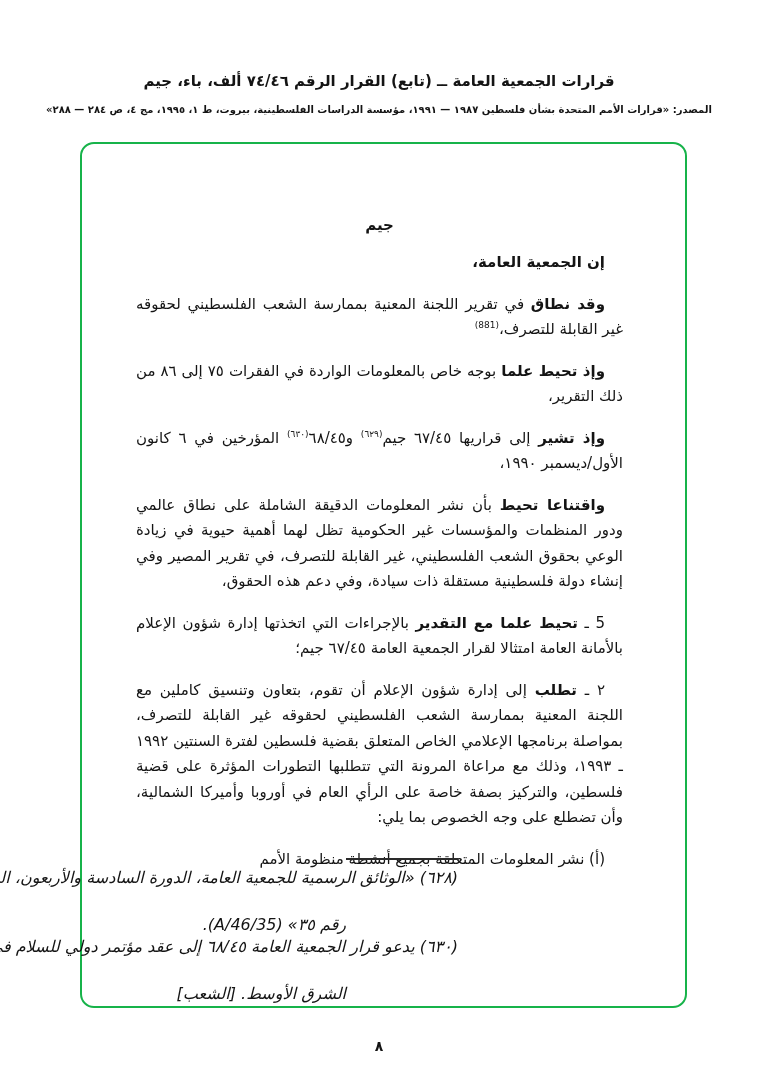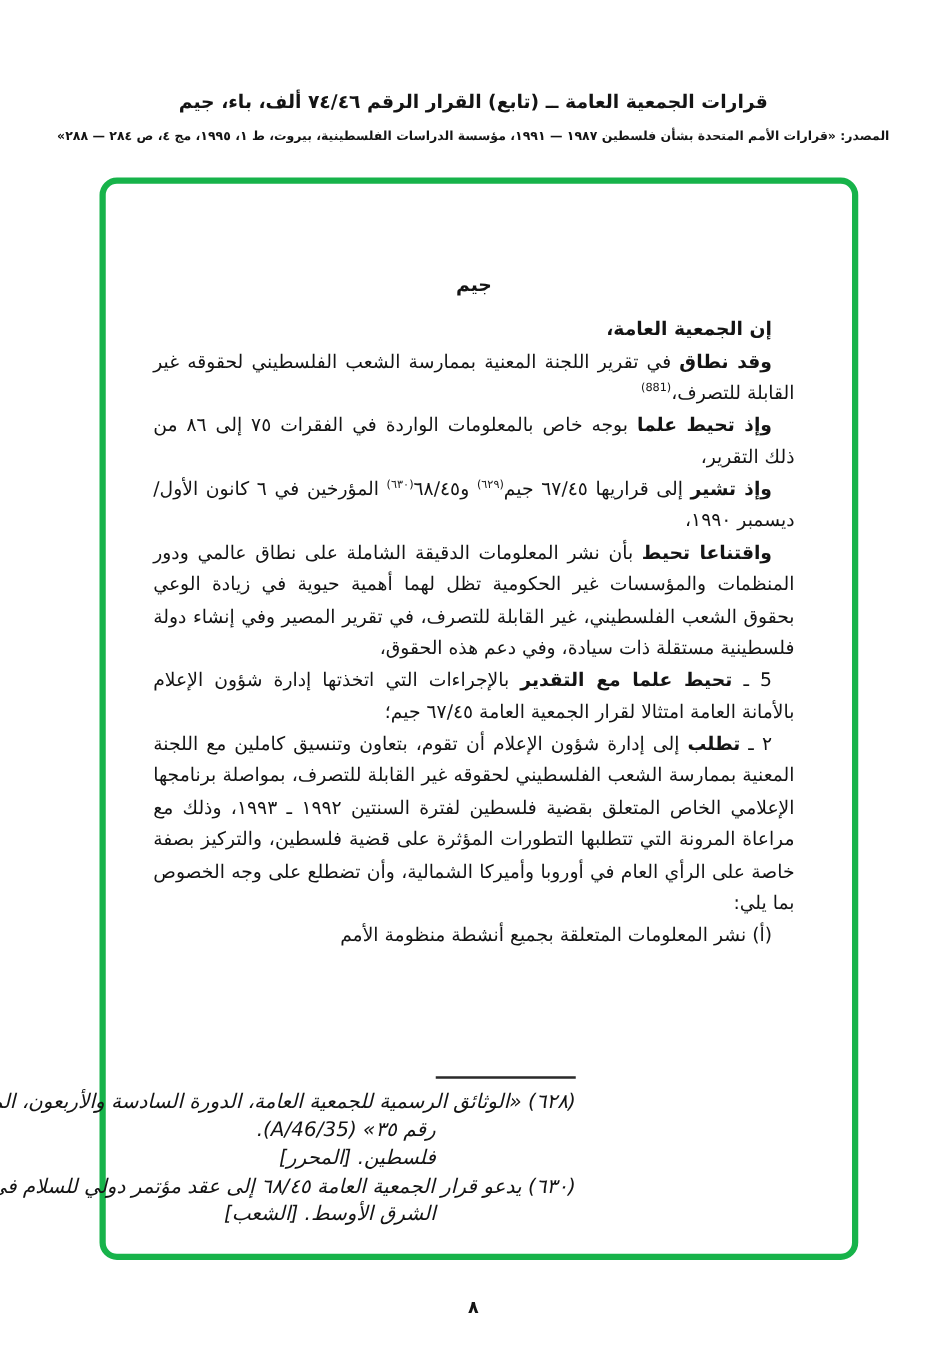--- a/index.html
+++ b/index.html
@@ -11,48 +11,48 @@
   .page-title{
     position:absolute;top:72px;left:0;right:0;text-align:center;
     font-size:15px;font-weight:bold;letter-spacing:0.2px;
   }
   .source-line{
     position:absolute;top:104px;left:0;right:0;text-align:center;
     font-size:10px;font-weight:bold;
   }
   .frame{
     position:absolute;left:80px;top:142px;width:607px;height:866px;
-    box-sizing:border-box;border:5px solid #f97316;border-radius:14px;
+    box-sizing:border-box;border:2px solid #f97316;border-radius:14px;
     background:#ffffff;
   }
   .frame-inner{
     position:absolute;top:0;left:38px;right:46px;
   }
   .section-heading{
     margin-top:72px;margin-bottom:14px;text-align:center;
     font-size:15px;font-weight:bold;
   }
   .body-text{font-size:15px;line-height:25.5px;}
   .para{
-    text-align:justify;text-align-last:right;text-indent:18px;margin:0;
+    text-align:justify;text-align-last:right;text-indent:18px;margin:16px;
   }
   .para sup{
     font-size:9px;line-height:0;vertical-align:6px;letter-spacing:0;
   }
   .para .b{font-weight:bold;}
   .footnotes{
     position:absolute;top:714px;left:38px;width:338px;
     font-size:16px;line-height:22.5px;font-style:italic;
   }
   .fn-rule{
     width:112px;height:2px;background:#2a2a2a;margin-bottom:7px;
     margin-right:0;margin-left:auto; 
   }
   .fn-line{text-align:right;white-space:nowrap;}
-  .fn-line.cont{padding-right:112px;white-space:normal;}
+  .fn-line.cont{padding-right:112px;white-space:normal;margin-top:24px;}
   .page-number{
     position:absolute;top:1038px;left:0;right:0;text-align:center;
     font-size:14px;font-weight:bold;
   }
 </style>
 </head>
 <body style="color: rgb(20, 20, 20);">
 
 <div class="page-title">قرارات الجمعية العامة ــ (تابع) القرار الرقم ٧٤/٤٦ ألف، باء، جيم</div>
 
@@ -74,21 +74,20 @@
   </div>
 
   <div class="footnotes">
     <div class="fn-rule"></div>
     <div id="footnote-list">
         <div>
           <div class="fn-line">(٦٢٨) «الوثائق الرسمية للجمعية العامة، الدورة السادسة والأربعون، الملحق</div>
           <div class="fn-line cont">رقم ٣٥» (A/46/35).</div>
         </div>
         <div>
-          <div class="fn-line cont">فلسطين. [المحرر]</div>
         </div>
         <div>
           <div class="fn-line">(٦٣٠) يدعو قرار الجمعية العامة ٦٨/٤٥ إلى عقد مؤتمر دولي للسلام في</div>
           <div class="fn-line cont">الشرق الأوسط. [الشعب]</div>
         </div>
       </div>
   </div>
 </div>
 
 <div class="page-number">٨</div>

